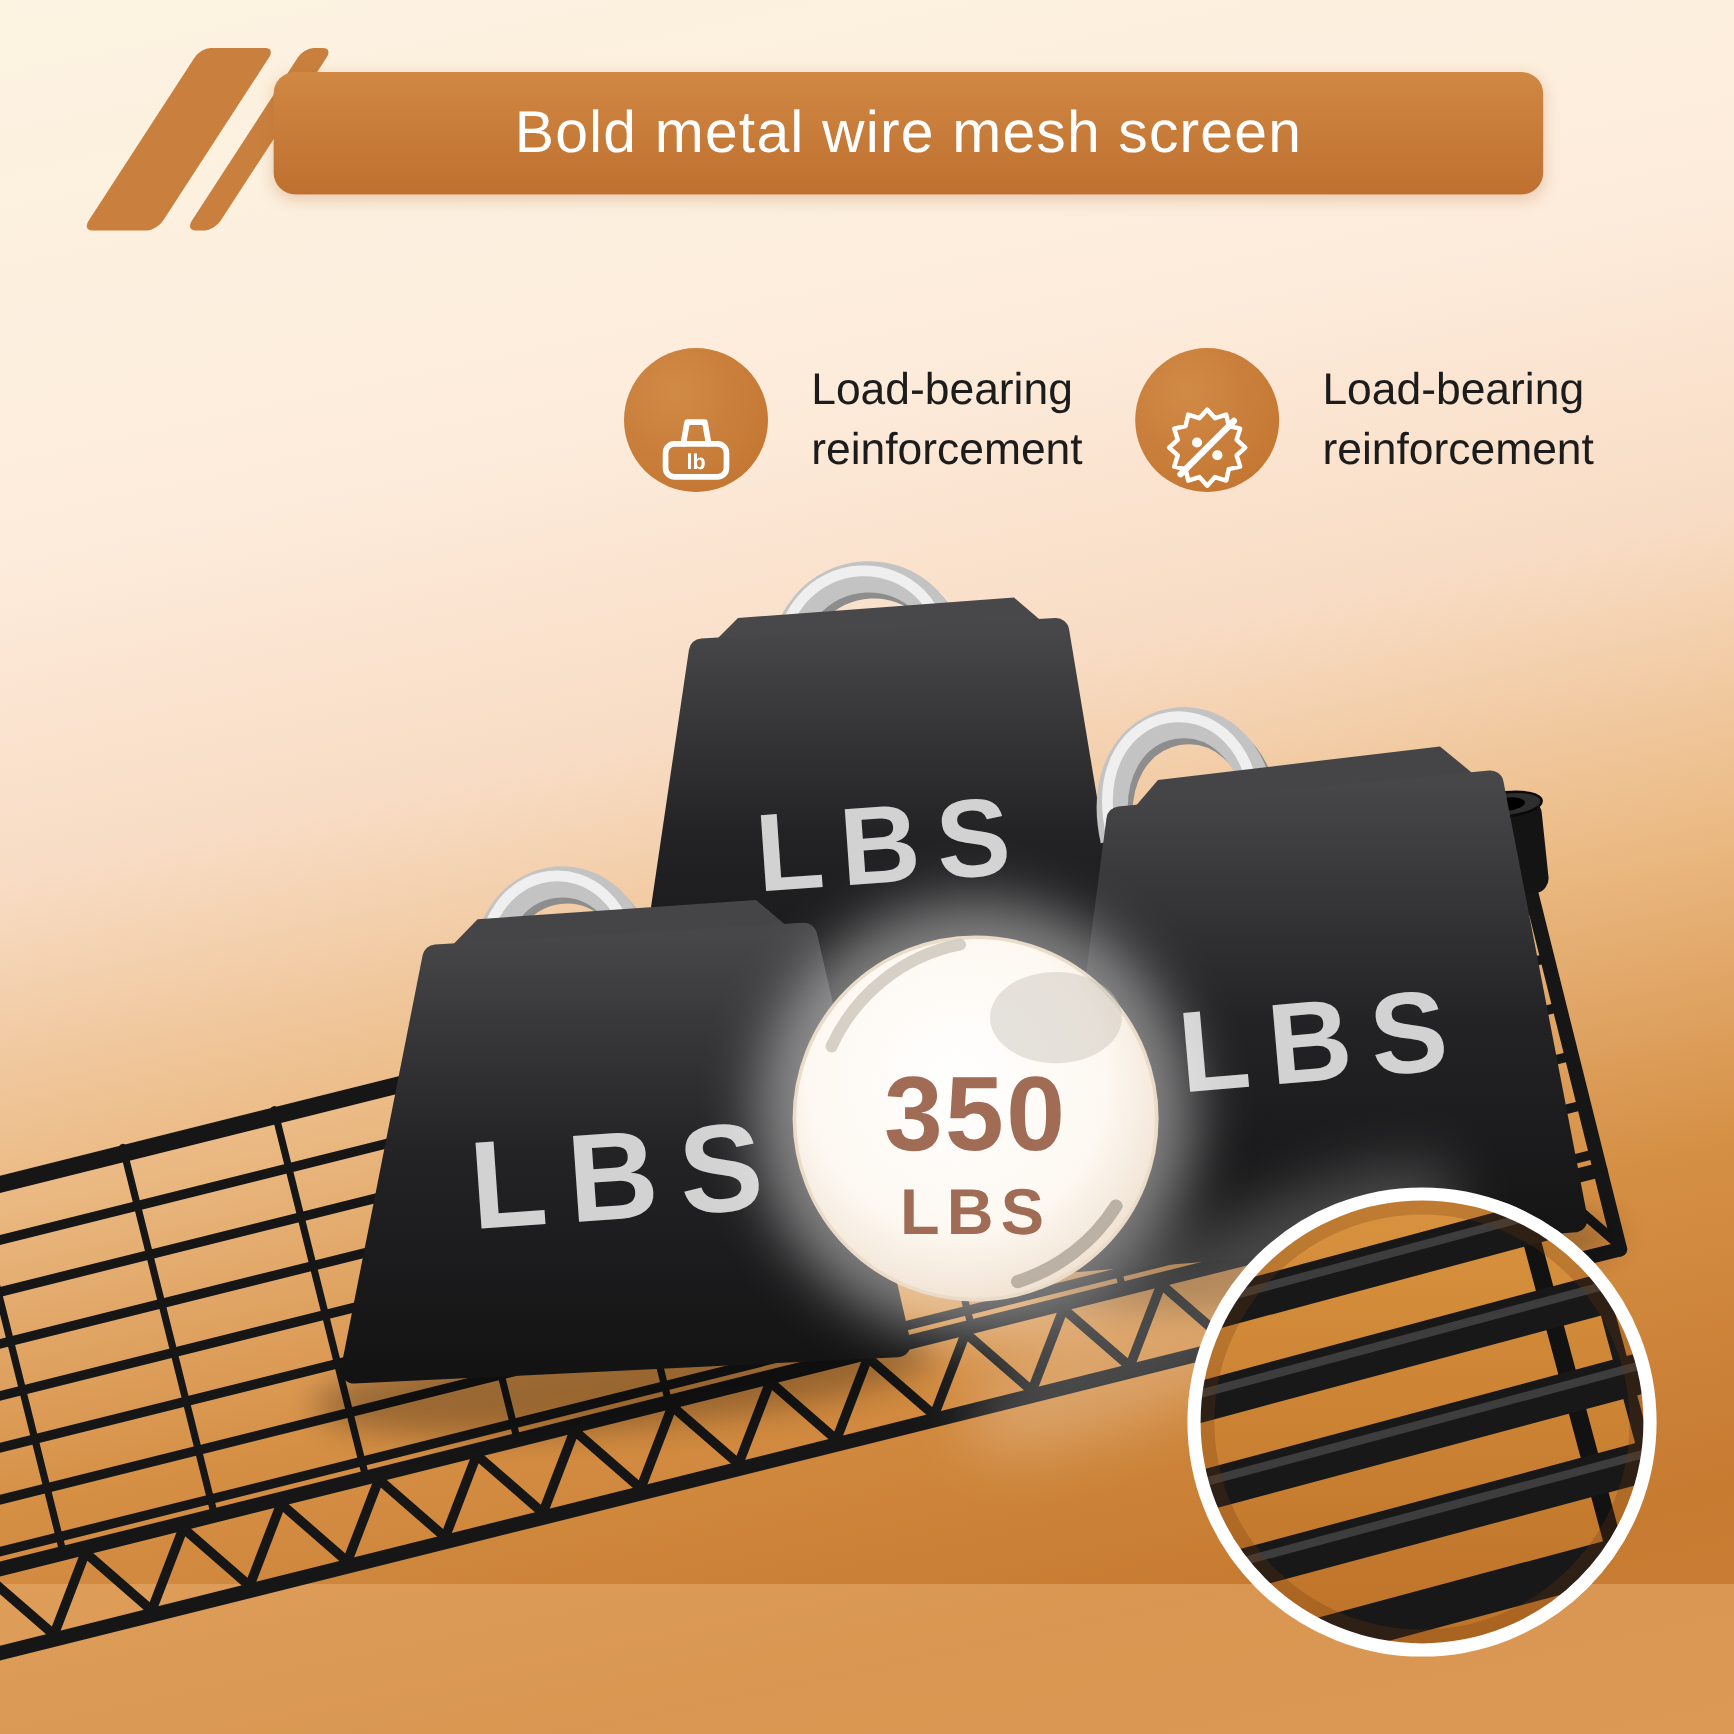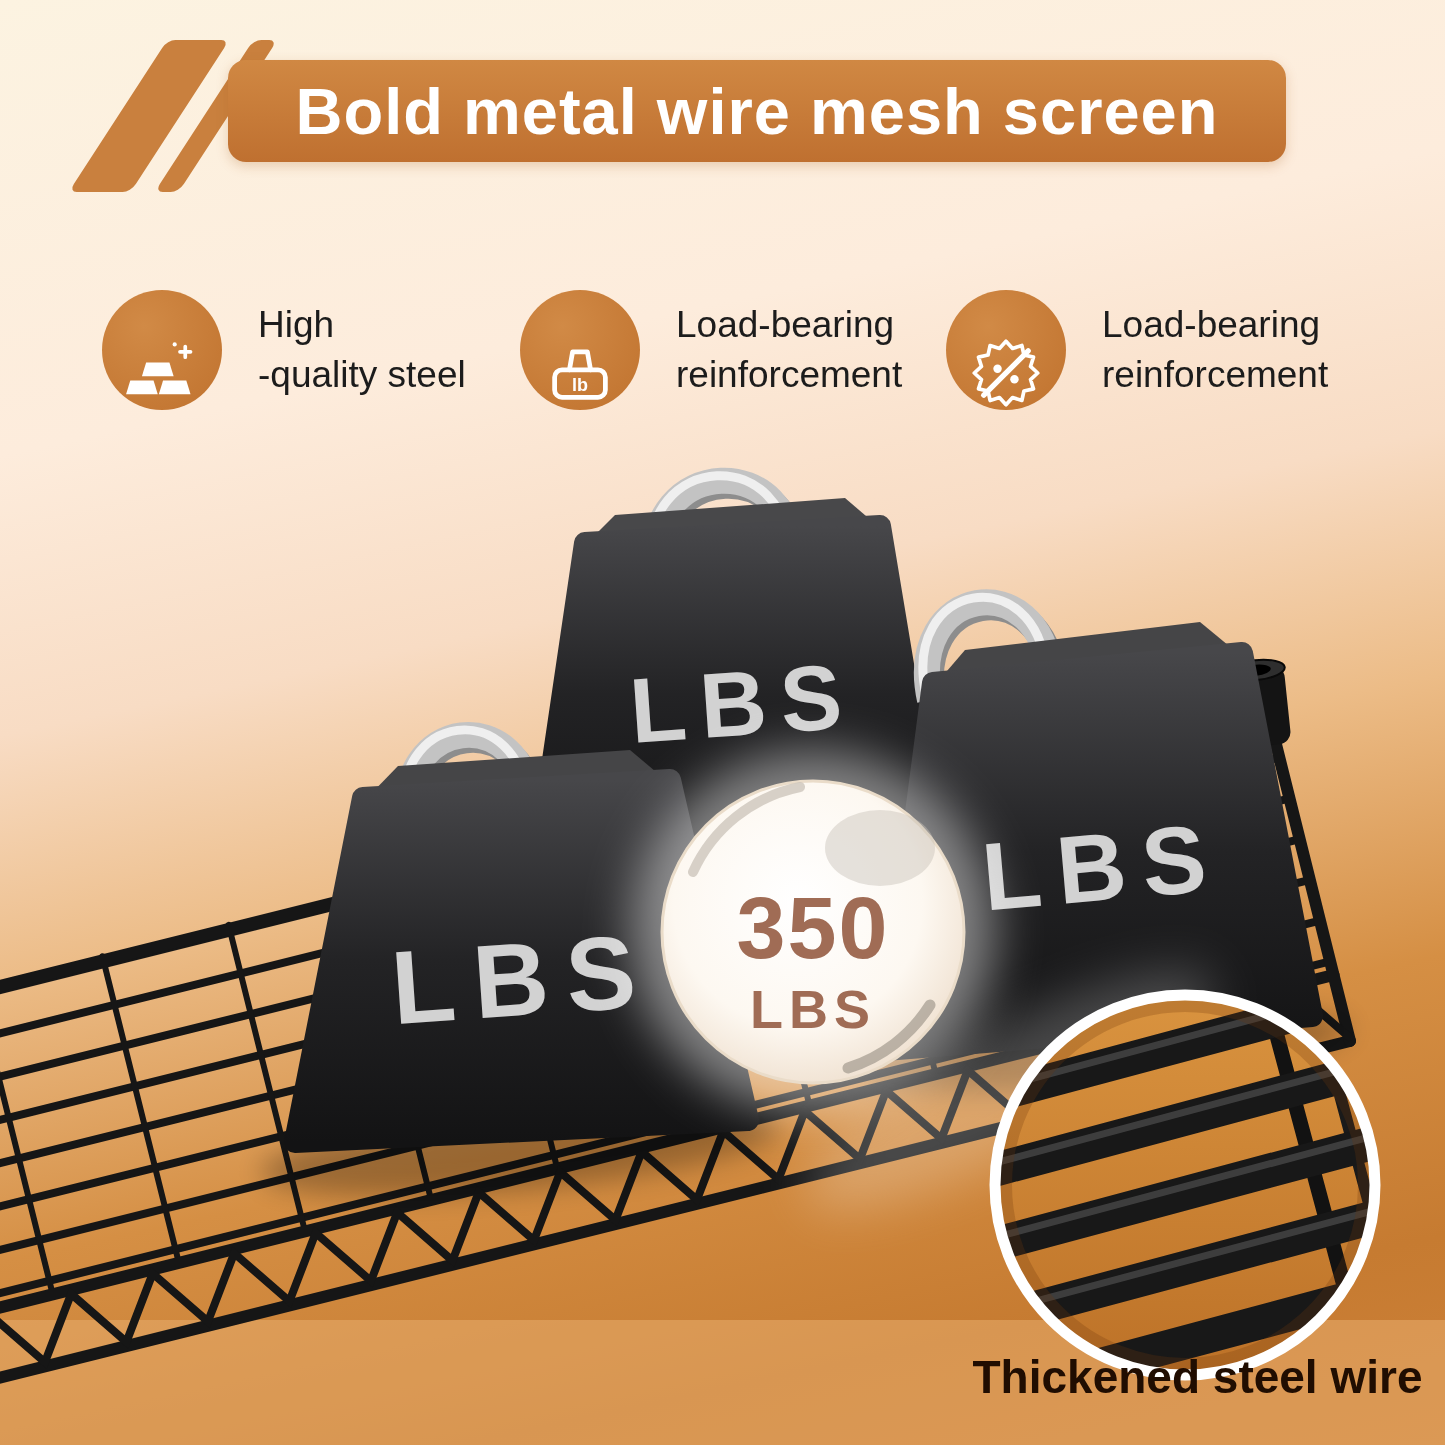--- a/index.html
+++ b/index.html
@@ -5,21 +5,21 @@
   html,body{margin:0;padding:0;background:#ffffff;font-family:"Liberation Sans",sans-serif;}
   .stage{position:relative;width:1445px;height:1445px;overflow:hidden;
     background:linear-gradient(168deg,#fcf3e1 0%,#fdecdc 26%,#f8dcc4 42%,#ecbc87 56%,#d58f44 72%,#c67b31 88%,#cd8038 100%);}
   .scene{position:absolute;left:0;top:0;width:1445px;height:1445px;z-index:1;}
   .slash{position:absolute;background:#c9803e;transform:skewX(-33deg);border-radius:8px;z-index:2;}
   .slash-big{left:118px;top:40px;width:62px;height:152px;}
   .slash-small{left:204px;top:40px;width:24px;height:152px;}
   .banner{position:absolute;left:228px;top:60px;width:1058px;height:102px;z-index:2;
     background:linear-gradient(180deg,#d08843,#bf7030);border-radius:18px;
     display:flex;align-items:center;justify-content:center;box-shadow:0 4px 12px rgba(170,100,35,.25);}
-  .banner-title{color:#ffffff;font-size:65px;font-weight:700;letter-spacing:1px;white-space:nowrap;}
+  .banner-title{color:#ffffff;font-size:49px;font-weight:400;letter-spacing:1px;white-space:nowrap;}
   .feature{position:absolute;top:290px;display:flex;align-items:center;gap:36px;z-index:2;}
   .f1{left:102px;} .f2{left:520px;} .f3{left:946px;}
   .feature-icon{width:120px;height:120px;border-radius:50%;flex:0 0 auto;
     background:radial-gradient(circle at 35% 30%,#d18a46,#c0722e);
     display:flex;align-items:flex-end;justify-content:center;}
   .feature-text{font-size:37px;color:#1c1c1c;line-height:1.35;}
   .caption{position:absolute;left:955px;top:1350px;width:485px;text-align:center;
     font-size:46px;font-weight:800;color:#200d01;z-index:3;}
   svg text{font-family:"Liberation Sans",sans-serif;}
 </style>
@@ -166,37 +166,20 @@
       <circle cx="1185" cy="1185" r="190" fill="none" stroke="#ffffff" stroke-width="11"></circle>
     </g>
   </svg>
 
   <div class="slash slash-big"></div>
   <div class="slash slash-small"></div>
   <div class="banner">
     <div class="banner-title">Bold metal wire mesh screen</div>
   </div>
 
-  <div class="feature f1">
-    <div class="feature-icon">
-      <svg viewBox="0 0 70 70" width="74" height="74">
-        <g fill="#ffffff">
-          <polygon points="5,42 27,42 31,55 1,55"></polygon>
-          <polygon points="36,42 58,42 62,55 32,55"></polygon>
-          <polygon points="20,25 42,25 46,38 16,38"></polygon>
-        </g>
-        <path d="M57 10 v10 M52 15 h10" stroke="#ffffff" stroke-width="3.5" stroke-linecap="round" fill="none"></path>
-        <circle cx="47" cy="8" r="2" fill="#ffffff"></circle>
-      </svg>
-    </div>
-    <div class="feature-text">
-      <div>High</div>
-      <div>-quality steel</div>
-    </div>
-  </div>
 
   <div class="feature f2">
     <div class="feature-icon">
       <svg viewBox="0 0 70 70" width="74" height="74" fill="none" stroke="#ffffff" stroke-width="4.5" stroke-linejoin="round" stroke-linecap="round">
         <path d="M25 32 L28 15 H42 L45 32"></path>
         <rect x="11" y="32" width="48" height="26" rx="7"></rect>
         <text x="35" y="52" font-size="17" font-weight="700" fill="#ffffff" stroke="none" text-anchor="middle">lb</text>
       </svg>
     </div>
     <div class="feature-text">
@@ -213,15 +196,14 @@
         <circle cx="27" cy="31" r="4" fill="#ffffff" stroke="none"></circle>
         <circle cx="43" cy="41" r="4" fill="#ffffff" stroke="none"></circle>
       </svg>
     </div>
     <div class="feature-text">
       <div>Load-bearing</div>
       <div>reinforcement</div>
     </div>
   </div>
 
-  <div class="caption">Thickened steel wire</div>
 
 </div>
 
 </body></html>

